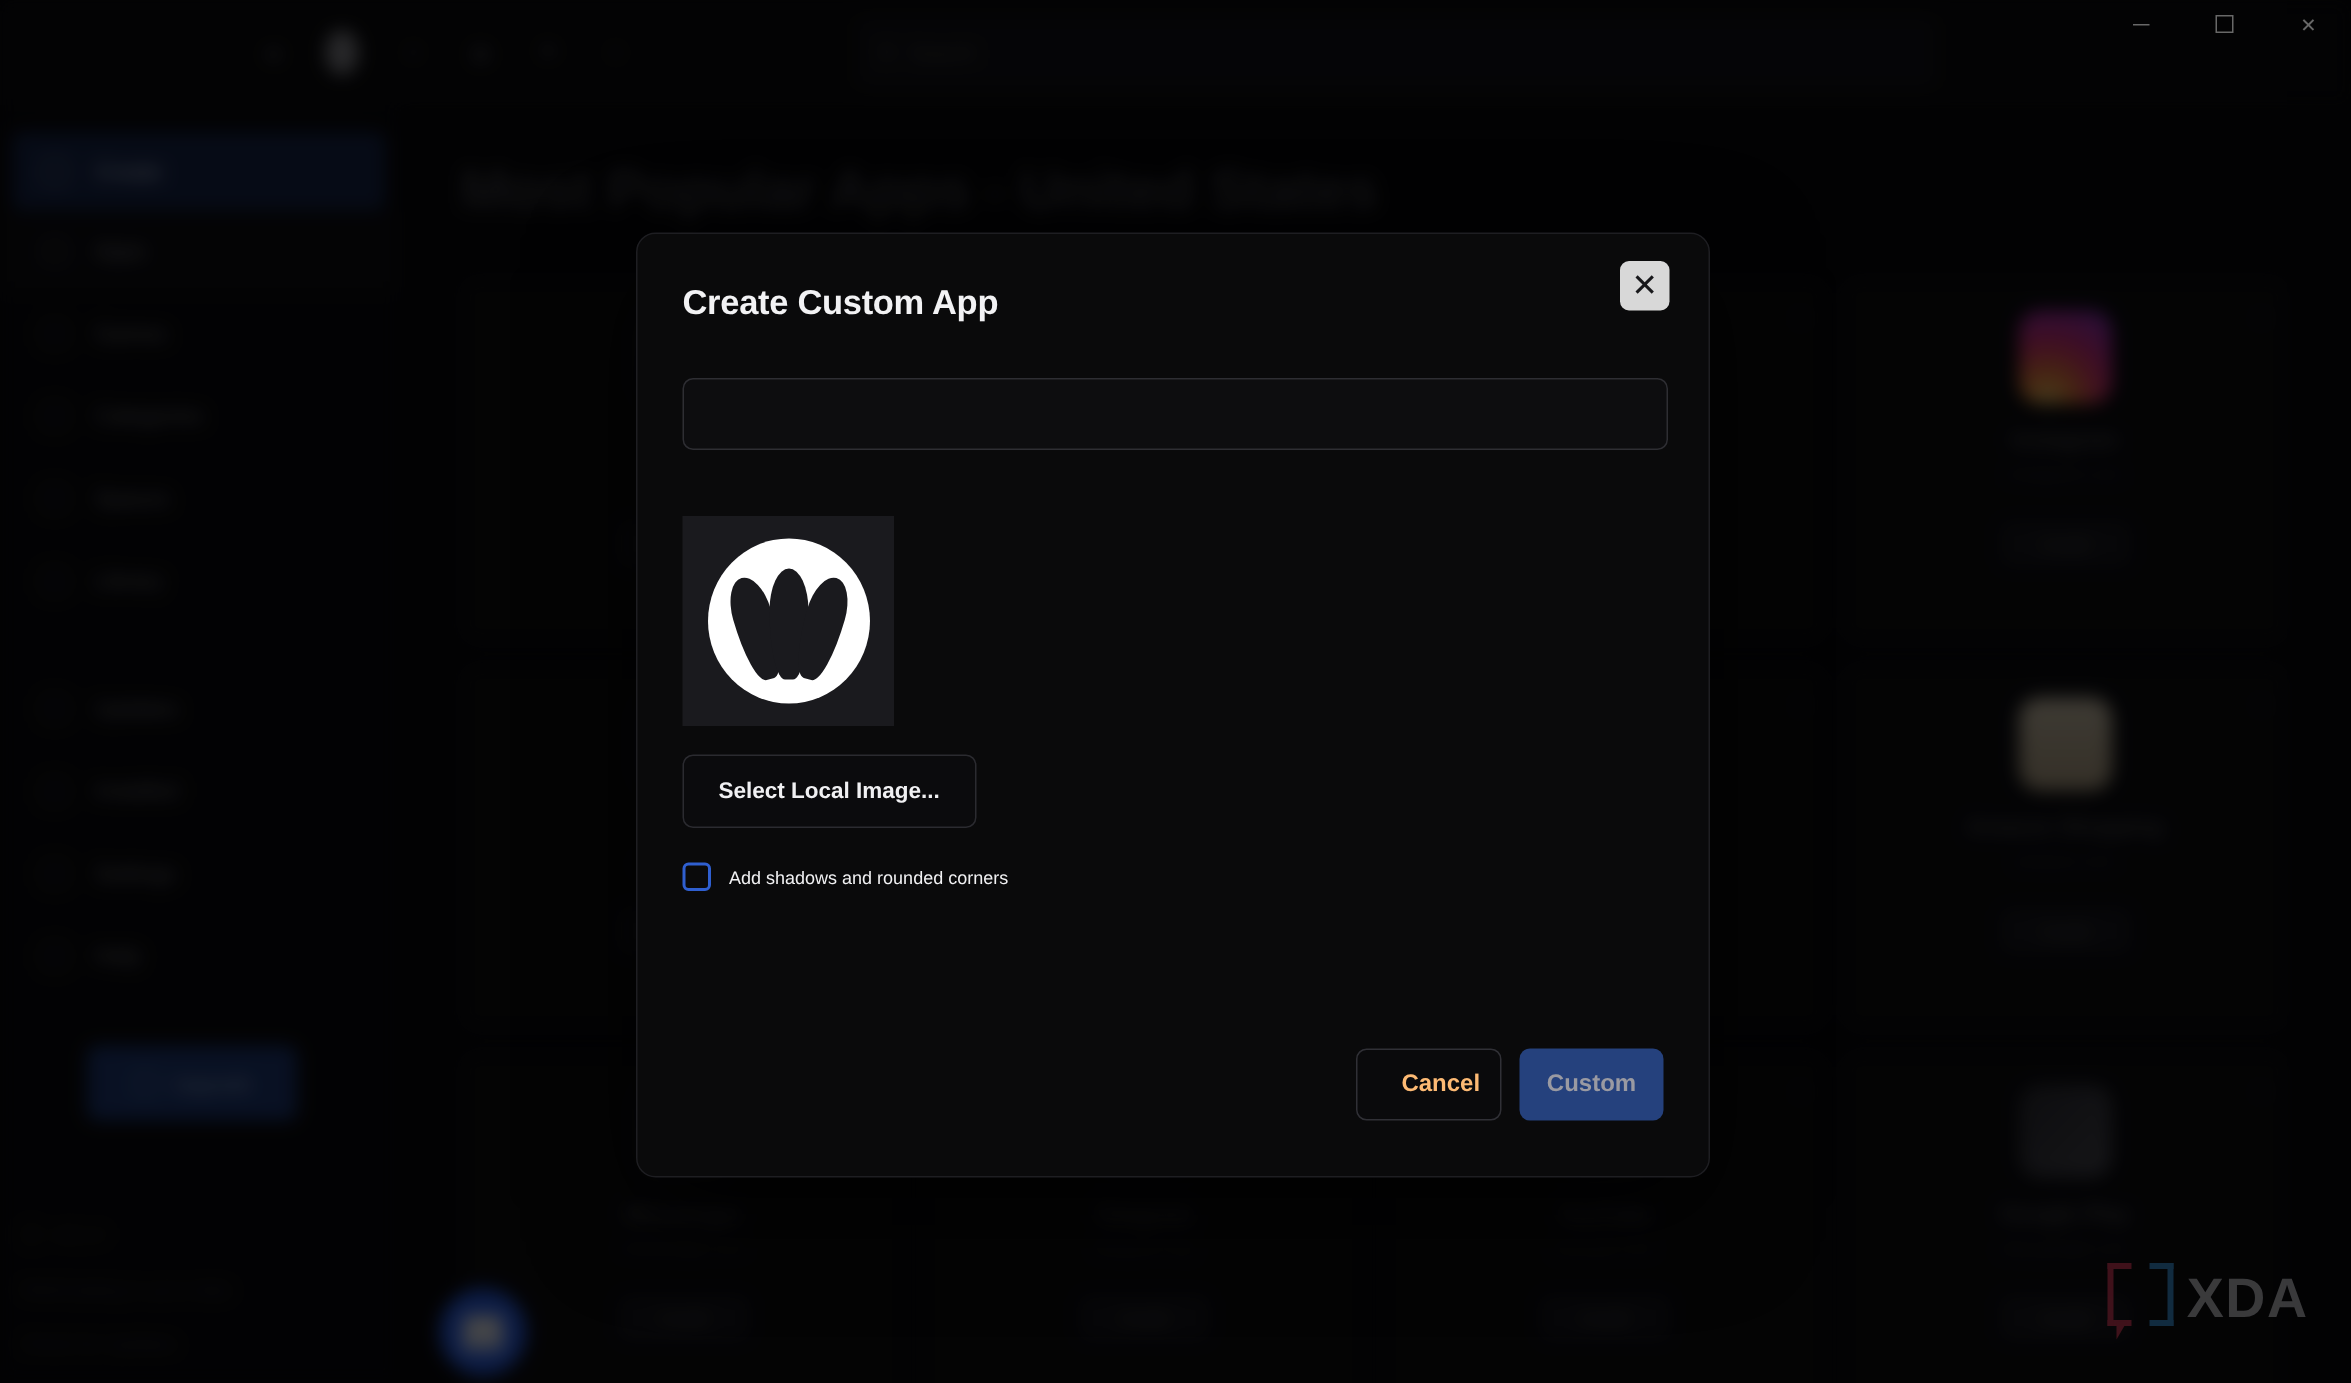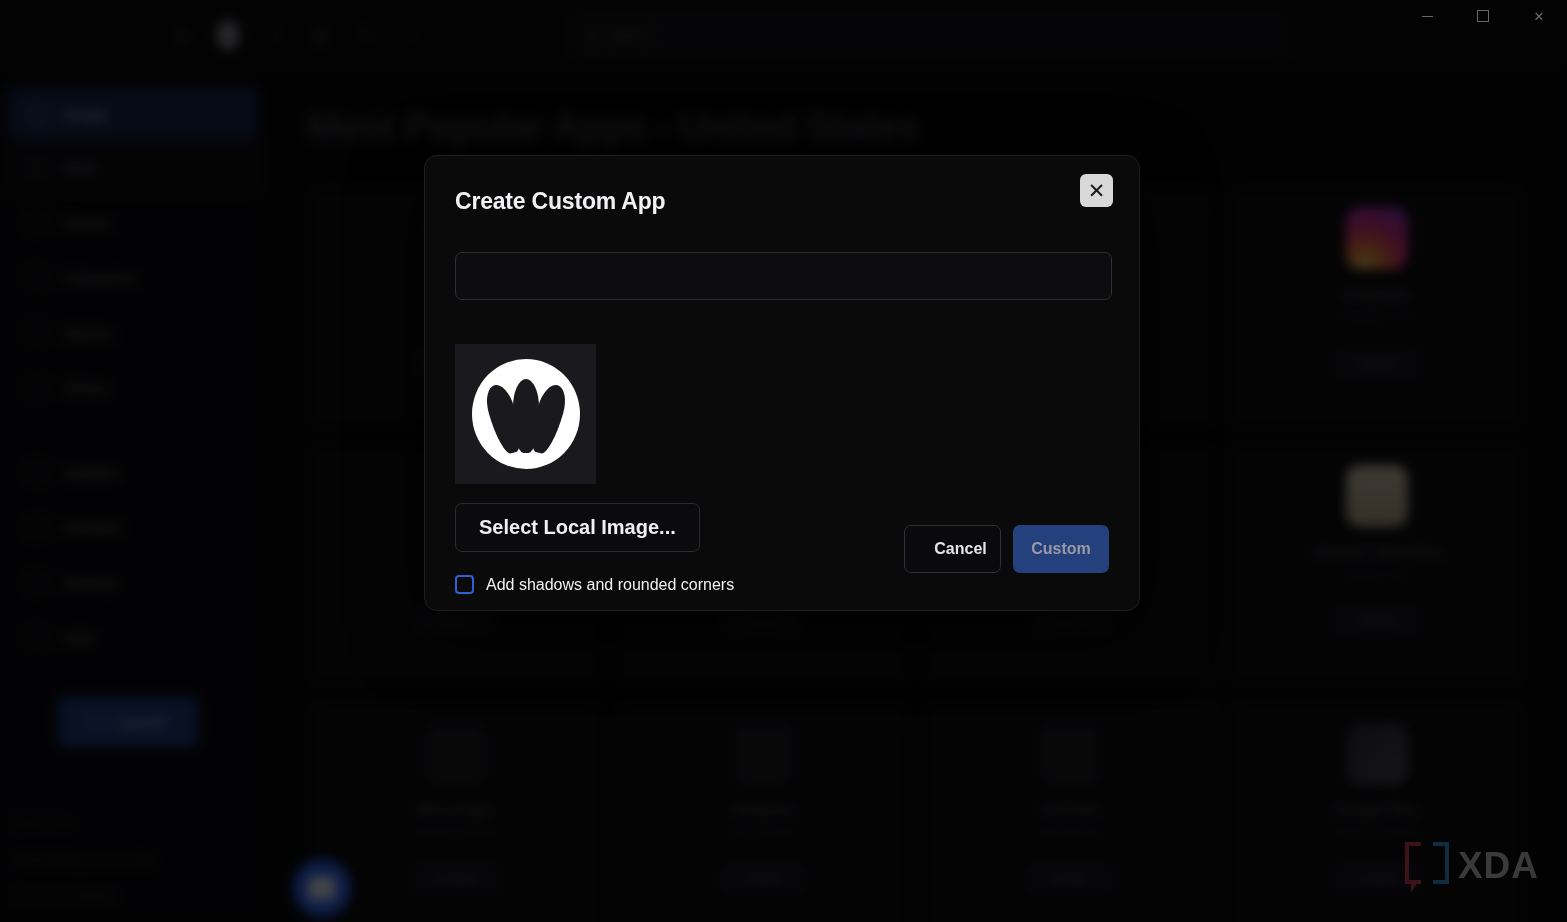--- a/index.html
+++ b/index.html
@@ -226,21 +226,21 @@
   .xda .word {
     color: #8d8d92; font-size: 37px; font-weight: 700;
     letter-spacing: 1px; line-height: 1;
   }
 
   
   .scrim { position: absolute; inset: 0; background: rgba(0,0,0,.55); }
   .modal {
     position: absolute;
     left: 424px; top: 155px;
-    width: 716px; height: 456px;
+    width: 716px; height: 630px;
     background: #0a0a0b;
     border: 1px solid #1e1e22;
     border-radius: 13px;
     padding: 32px 30px;
     box-shadow: 0 22px 70px rgba(0,0,0,.85);
   }
   .modal-title {
     color: #f2f2f4; font-size: 23px; font-weight: 700;
     letter-spacing: -.2px;
   }
@@ -310,56 +310,56 @@
     border-radius: 50% 50% 40% 40% / 36% 36% 64% 64%;
   }
 
   .select-img {
     margin-top: 19px;
     height: 49px;
     padding: 0 23px;
     background: #0b0b0d;
     border: 1px solid #2b2b30;
     border-radius: 7px;
-    color: #f0f0f2; font-size: 20px; font-weight: 600;
+    color: #f0f0f2; font-size: 15px; font-weight: 600;
     font-family: "Liberation Sans", sans-serif;
     cursor: pointer;
   }
 
   .chk-row {
     margin-top: 23px;
     display: flex; align-items: center; gap: 12px;
   }
   .chk {
     width: 19px; height: 19px;
     border: 2px solid #2f5fd0;
     border-radius: 4px;
     background: transparent;
     flex: none;
     cursor: pointer;
   }
-  .chk-label { color: #f1f1f3; font-size: 16px; }
+  .chk-label { color: #f1f1f3; font-size: 12px; }
 
   .actions {
     position: absolute; right: 30px; bottom: 37px;
     display: flex; gap: 12px;
   }
   .btn {
     height: 48px;
     border-radius: 7px;
     font-size: 16px; font-weight: 700;
     font-family: "Liberation Sans", sans-serif;
     cursor: pointer;
     border: none;
   }
   .btn-cancel {
     width: 97px;
     background: #0a0a0c;
     border: 1px solid #303036;
-    color: #e5e5e5;
+    color: #fdba74;
     padding-left: 16px;
   }
   .btn-create {
     width: 96px;
     background: #25417d;
     color: #9a9aa2;
   }
 </style>
 </head>
 <body>

